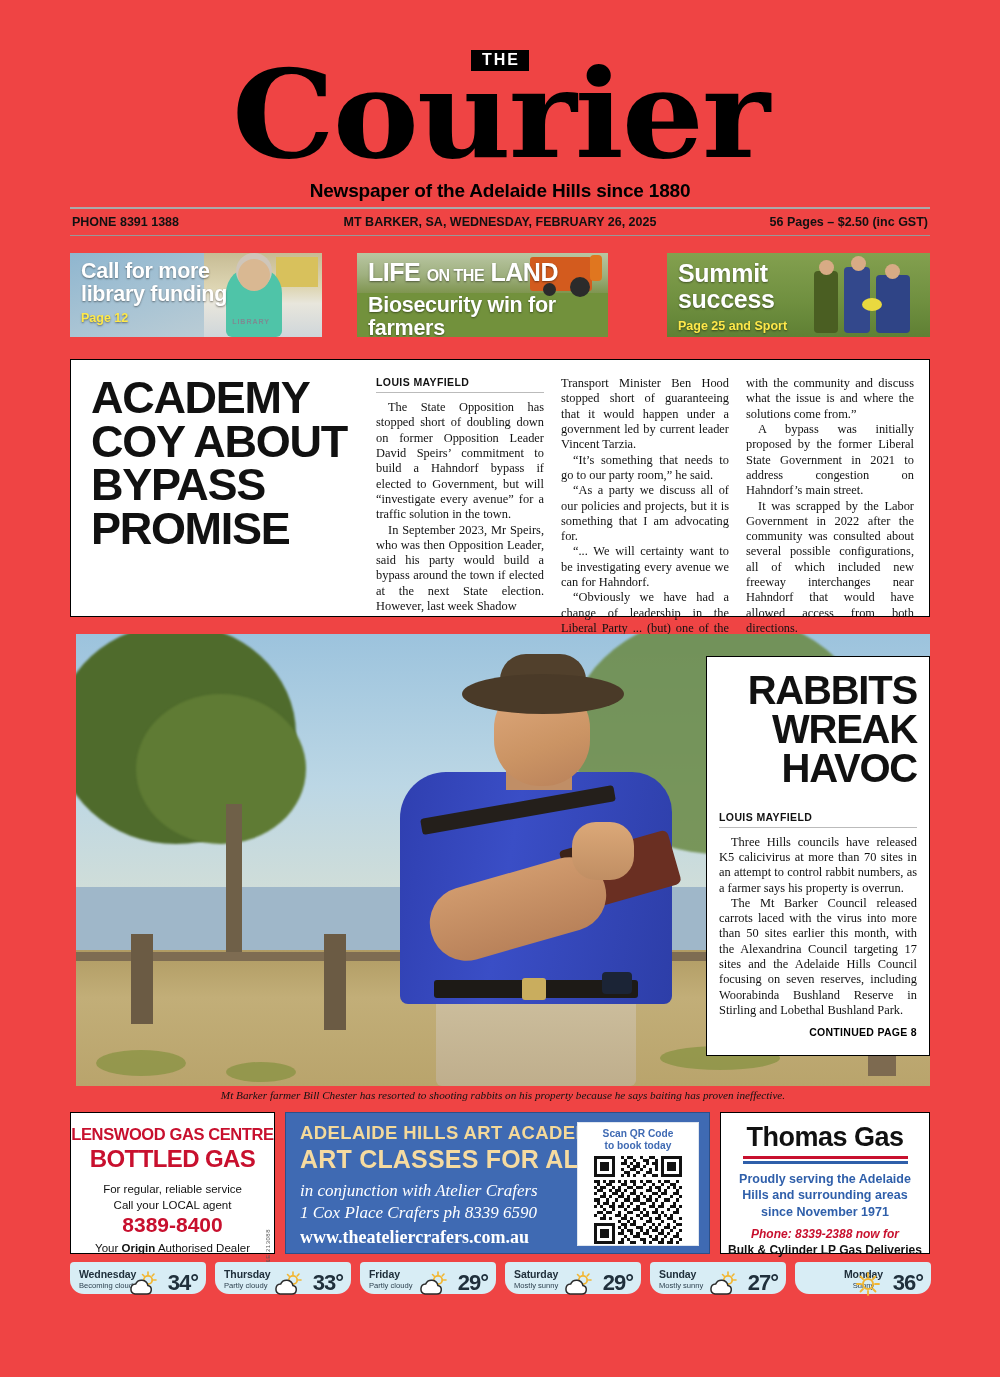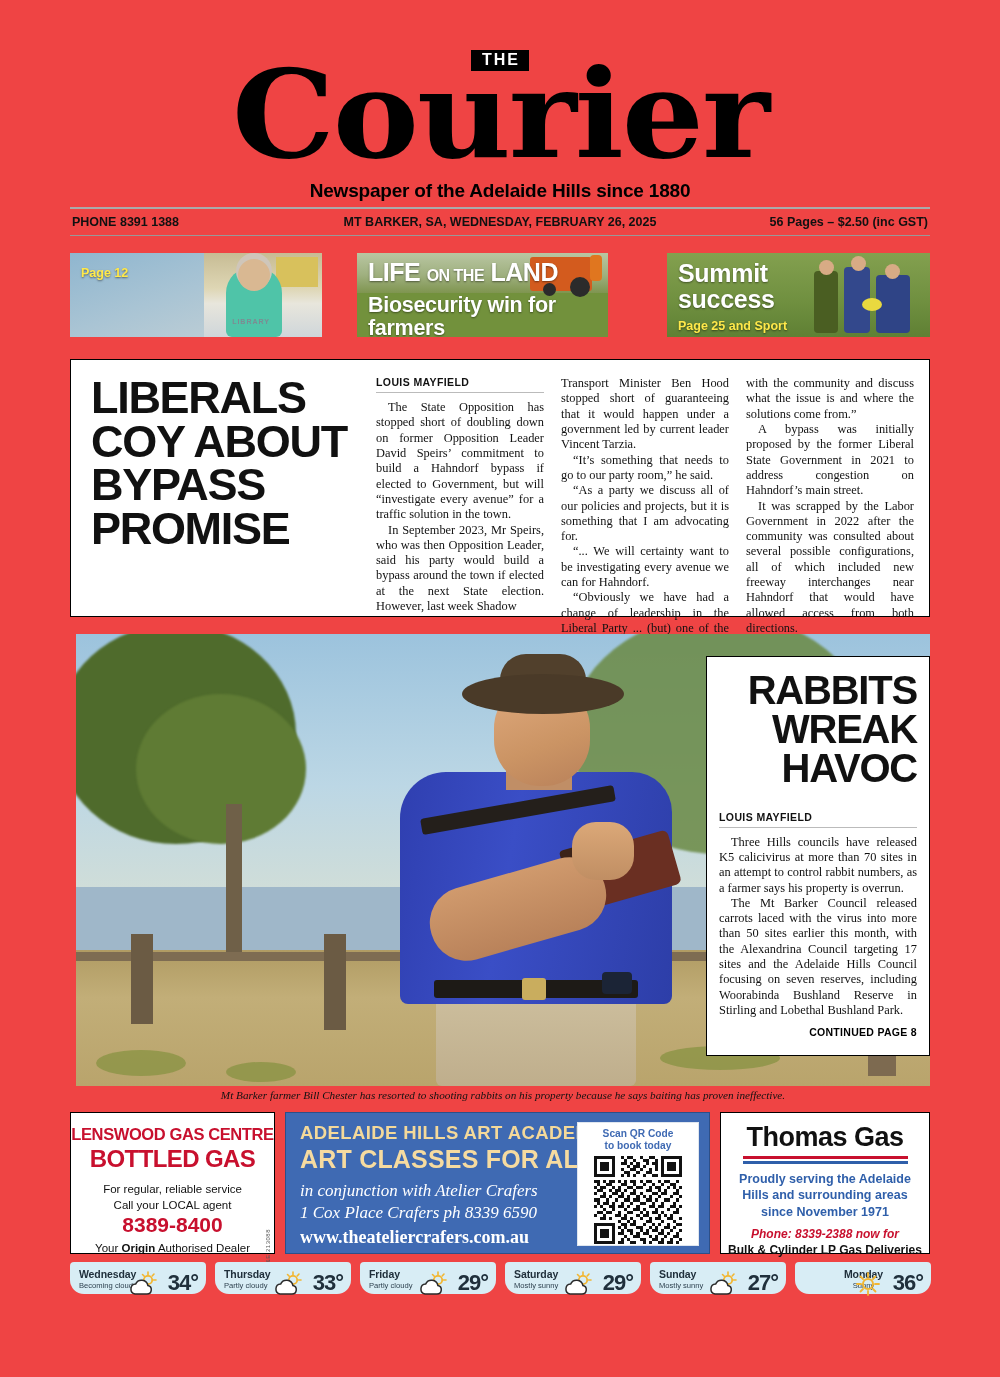--- a/index.html
+++ b/index.html
@@ -227,20 +227,24 @@
 
   <div class="promos">
 
     <div class="promo" id="promo-library">
       <div class="ph-bld"></div>
       <div class="ph-win"></div>
       <div class="ph-person"></div>
       <div class="ph-head"></div>
       <div class="ph-label">LIBRARY</div>
       <div class="promo-text">
+        <div class="promo-title">
+          <div>Call for more</div>
+          <div>library funding</div>
+        </div>
         <div class="promo-page">Page 12</div>
       </div>
     </div>
 
     <div class="promo" id="promo-land">
       <div class="band-sky"></div>
       <div class="band-grass"></div>
       <div class="tractor"></div>
       <div class="tr-arm"></div>
       <div class="tr-wheel"></div>
@@ -272,21 +276,21 @@
           <div>Summit</div>
           <div>success</div>
         </div>
         <div class="promo-page">Page 25 and Sport</div>
       </div>
     </div>
   </div>
 
   <div class="lead-box">
     <div class="lead-head">
-      <div>LIBERALS</div>
+      <div>ACADEMY</div>
       <div>COY ABOUT</div>
       <div>BYPASS</div>
       <div>PROMISE</div>
     </div>
 
     <div class="lead-cols">
       <div class="lcol lcol1">
         <div class="byline">LOUIS MAYFIELD</div>
         <div class="body-txt">
           <p>The State Opposition has stopped short of doubling down on former Opposition Leader David Speirs’ commitment to build a Hahndorf bypass if elected to Government, but will “investigate every avenue” for a traffic solution in the town.</p>

